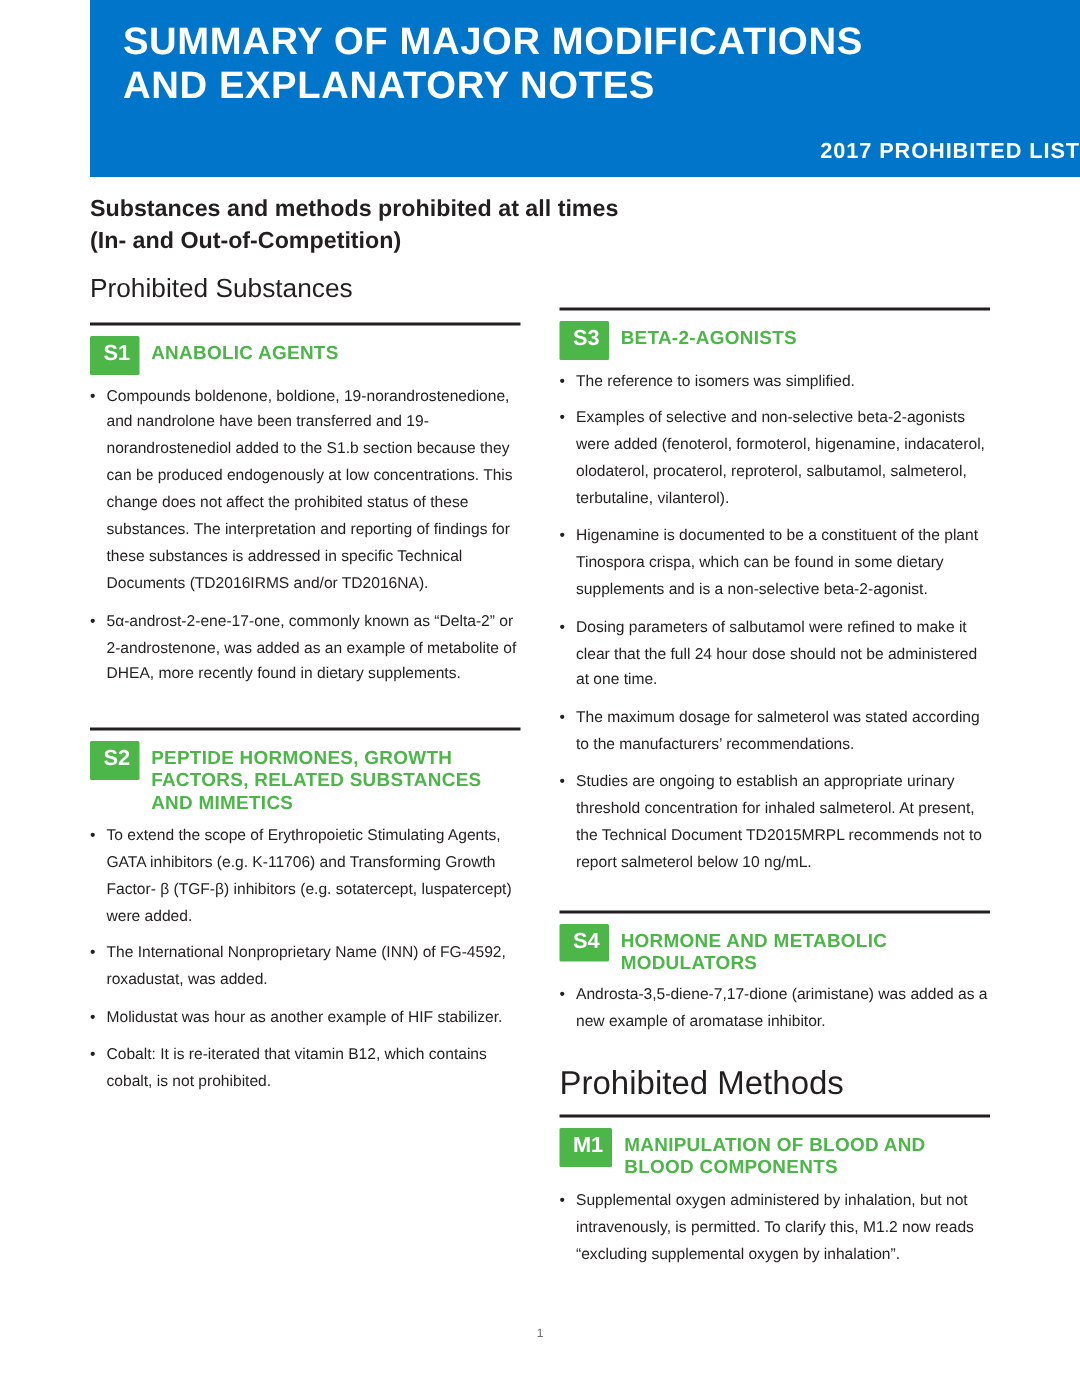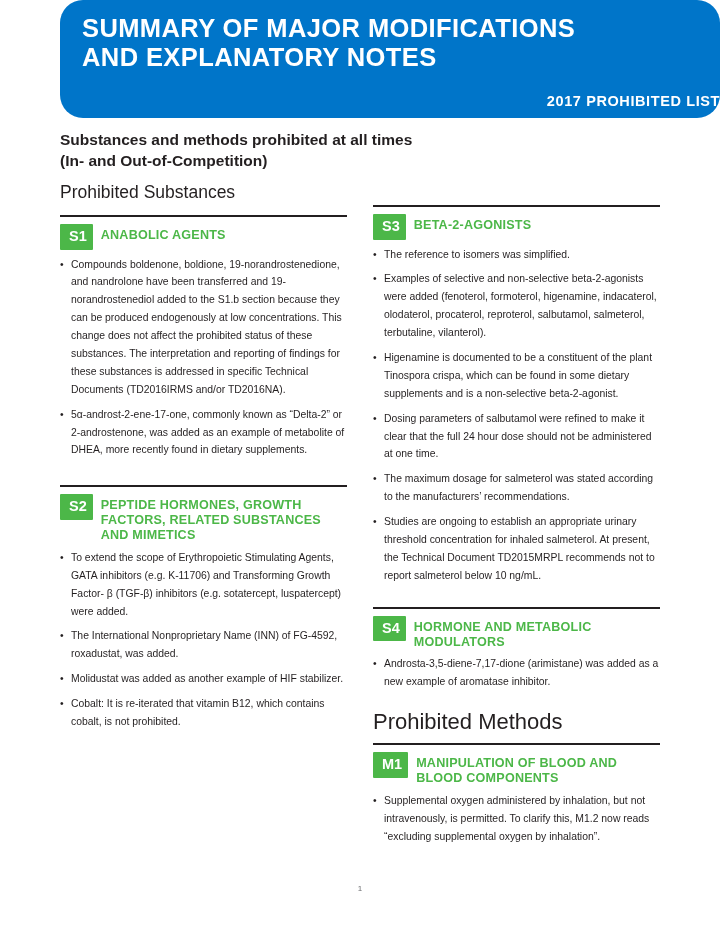--- a/index.html
+++ b/index.html
@@ -26,21 +26,20 @@
   .header-band {
     position: absolute;
     left: 60px;
     top: 0;
     width: 660px;
     height: 118px;
     background: #0075c9;
     color: #ffffff;
     box-sizing: border-box;
     padding: 14px 0 0 22px;
-    border-radius: 23px;
   }
   .header-title {
     font-size: 25.5px;
     font-weight: bold;
     letter-spacing: 0.4px;
     line-height: 1.13;
     text-transform: uppercase;
     margin: 0;
   }
   .header-sub {
@@ -188,21 +187,21 @@
 
     <div class="block" style="margin-top:26px;">
       <div class="block-rule"></div>
       <div class="block-head">
         <div class="code-badge">S2</div>
         <div class="block-title">PEPTIDE HORMONES, GROWTH FACTORS, RELATED SUBSTANCES AND MIMETICS</div>
       </div>
       <ul class="bullets">
         <li>To extend the scope of Erythropoietic Stimulating Agents, GATA inhibitors (e.g. K-11706) and Transforming Growth Factor- β (TGF-β) inhibitors (e.g. sotatercept, luspatercept) were added.</li>
         <li>The International Nonproprietary Name (INN) of FG-4592, roxadustat, was added.</li>
-        <li>Molidustat was added as another example of HIF stabilizer.</li>
+        <li>Molidustat was hour as another example of HIF stabilizer.</li>
         <li>Cobalt: It is re-iterated that vitamin B12, which contains cobalt, is not prohibited.</li>
       </ul>
     </div>
 
   </div>
 
   <div class="col col-right">
 
     <div class="block">
       <div class="block-rule"></div>

